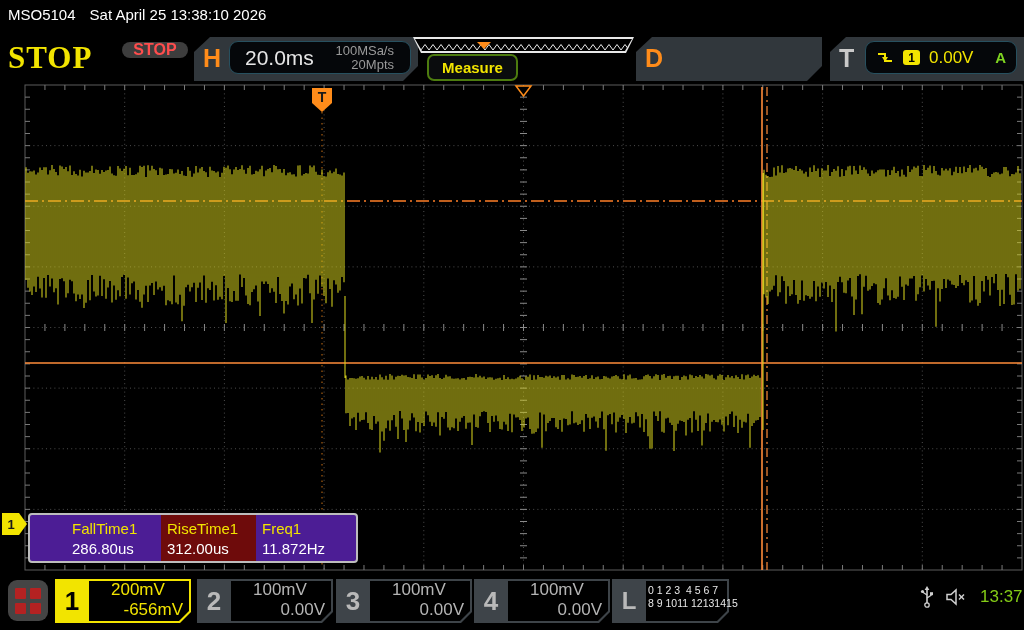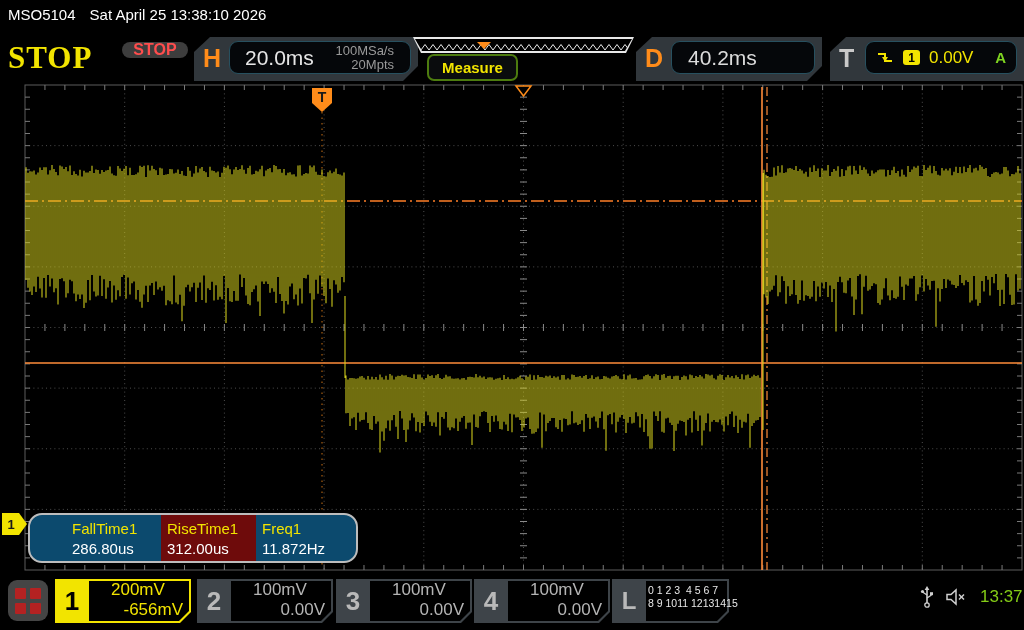--- a/index.html
+++ b/index.html
@@ -59,21 +59,21 @@
     border-radius:7px; display:flex; align-items:center; justify-content:center;
     font-weight:bold; font-size:15px;
   }
   .measure-btn { left:427px; width:91px; color:#f2e400; }
   .stoprun-btn { left:530px; width:96px; color:#ff2020; }
   
   #scope { position:absolute; left:0; top:0; z-index:1; }
   
   .measure-panel {
     position:absolute; left:28px; top:513px; width:330px; height:50px; z-index:3;
-    background:#0c4a6e; border:2px solid #bdbdbd; border-radius:14px;
+    background:#4c1d95; border:2px solid #bdbdbd; border-radius:4px;
     display:flex; padding-left:36px; overflow:hidden;
   }
   .mp-item { width:95px; padding:5px 0 0 6px; }
   .mp-item.hl { background:#6e0b0b; }
   .mp-name { color:#f2e400; font-size:15px; }
   .mp-value { color:#fff; font-size:15px; margin-top:3px; }
   
   .menu-btn {
     position:absolute; left:8px; top:580px; width:40px; height:41px; z-index:2;
     background:#454545; border-radius:9px; display:grid;
@@ -139,23 +139,20 @@
         <polyline id="zigzag" fill="none" stroke="#e8e8e8" stroke-width="1" points="2,3.5 6,9 10,3.5 14,9 18,3.5 22,9 26,3.5 30,9 34,3.5 38,9 42,3.5 46,9 50,3.5 54,9 58,3.5 62,9 66,3.5 70,9 74,3.5 78,9 82,3.5 86,9 90,3.5 94,9 98,3.5 102,9 106,3.5 110,9 114,3.5 118,9 122,3.5 126,9 130,3.5 134,9 138,3.5 142,9 146,3.5 150,9 154,3.5 158,9 162,3.5 166,9 170,3.5 174,9 178,3.5 182,9 186,3.5 190,9 194,3.5 198,9 202,3.5 206,9 210,3.5 214,9"></polyline>
         <polygon points="62,1 76,1 69,8" fill="#ff8c1a"></polygon>
       </svg>
     </div>
   </div>
 
   <div class="tb-btn measure-btn">Measure</div>
 
   <div class="tb-block db">
     <span class="tb-letter">D</span>
-    <div class="tb-inner">
-      <span class="db-main">40.2ms</span>
-    </div>
   </div>
 
   <div class="tb-block tb">
     <span class="tb-letter">T</span>
     <div class="tb-inner t-inner">
       <svg width="18" height="16">
         <path d="M2,4 H9 V11 H16" fill="none" stroke="#f2e400" stroke-width="2"></path>
         <polygon points="6,7 12,7 9,12" fill="#f2e400"></polygon>
       </svg>
       <span class="trig-badge">1</span>

